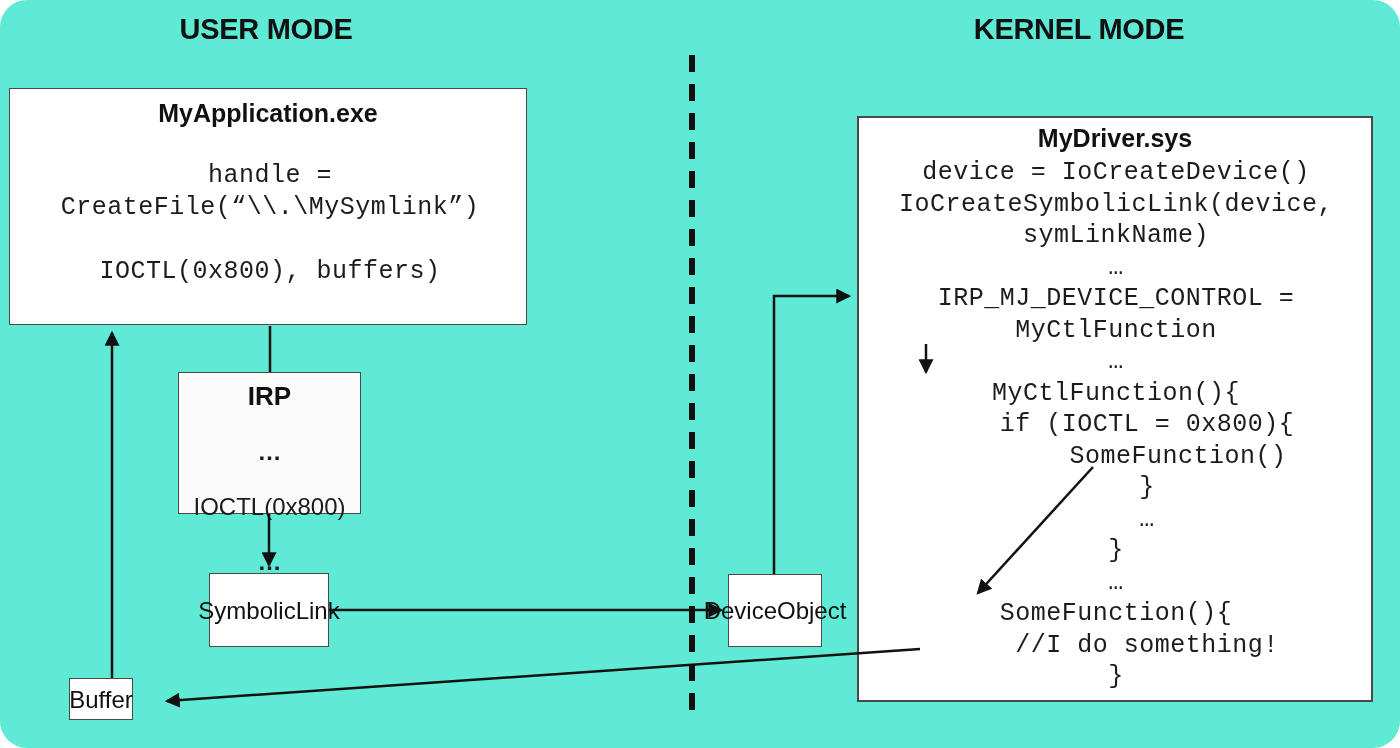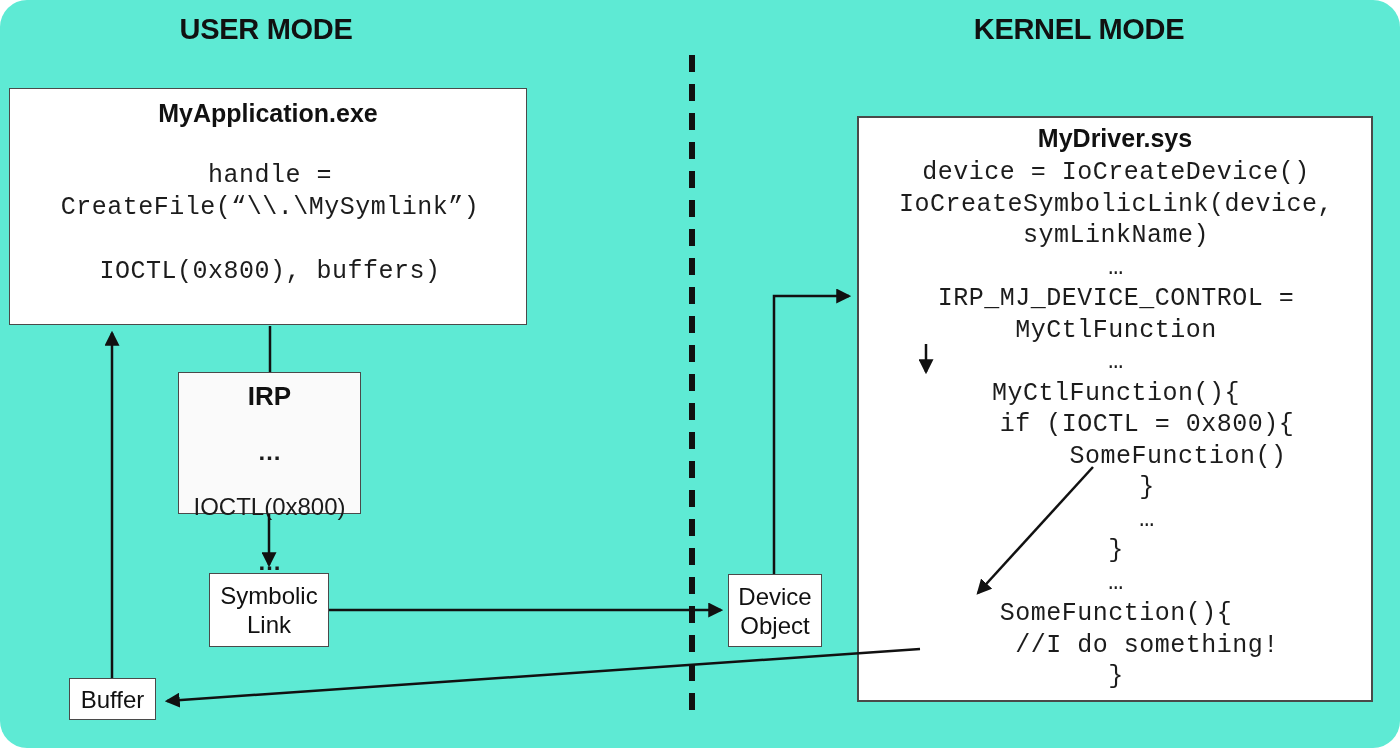--- a/index.html
+++ b/index.html
@@ -15,21 +15,21 @@
   .box.thin { border-width:1.5px; }
   .box-title { text-align:center; font-weight:bold; font-size:25px; color:#111; }
   .code {
     position:absolute; font-family:"Liberation Mono","DejaVu Sans Mono",monospace;
     font-size:25px; letter-spacing:0.5px; white-space:pre; color:#1c1c1c;text-align:center;
   }
   .code .code-line { line-height:32px; }
   #driver-code .code-line { line-height:31.5px; }
   .code-line:empty::before { content:"\a0"; }
   .label-box {
-    display:flex; flex-direction:column; align-items:center; justify-content:center;
+    display:flex; flex-direction:row; align-items:center; justify-content:center;
     font-size:24px; line-height:29px; color:#111;
   }
   #app-box .box-title { margin-top:10px; }
   #driver-box .box-title { margin-top:6px; }
   #irp-box { display:flex; flex-direction:column; align-items:center; background:#fafafa; }
   #irp-box .box-title { margin-top:8px; font-size:26px; }
   .irp-line { font-size:24px; line-height:30px; }
   .irp-line.dots { font-weight:bold; line-height:26px; }
   #overlay { position:absolute; left:0; top:0; pointer-events:none; }
 </style>
@@ -51,21 +51,21 @@
     <div class="irp-line dots">…</div>
     <div class="irp-line">IOCTL(0x800)</div>
     <div class="irp-line dots">…</div>
   </div>
 
   <div class="box thin label-box" style="left:209px; top:573px; width:120px; height:74px;">
     <div>Symbolic</div>
     <div>Link</div>
   </div>
 
-  <div class="box thin label-box" style="left:69px; top:678px; width:87px; height:42px;">
+  <div class="box thin label-box" style="left:69px; top:678px; width:64px; height:42px;">
     <div>Buffer</div>
   </div>
 
   <div class="box thin label-box" style="left:728px; top:574px; width:94px; height:73px;">
     <div>Device</div>
     <div>Object</div>
   </div>
 
   <div class="box" id="driver-box" style="left:857px; top:116px; width:516px; height:586px;">
     <div class="box-title">MyDriver.sys</div>

